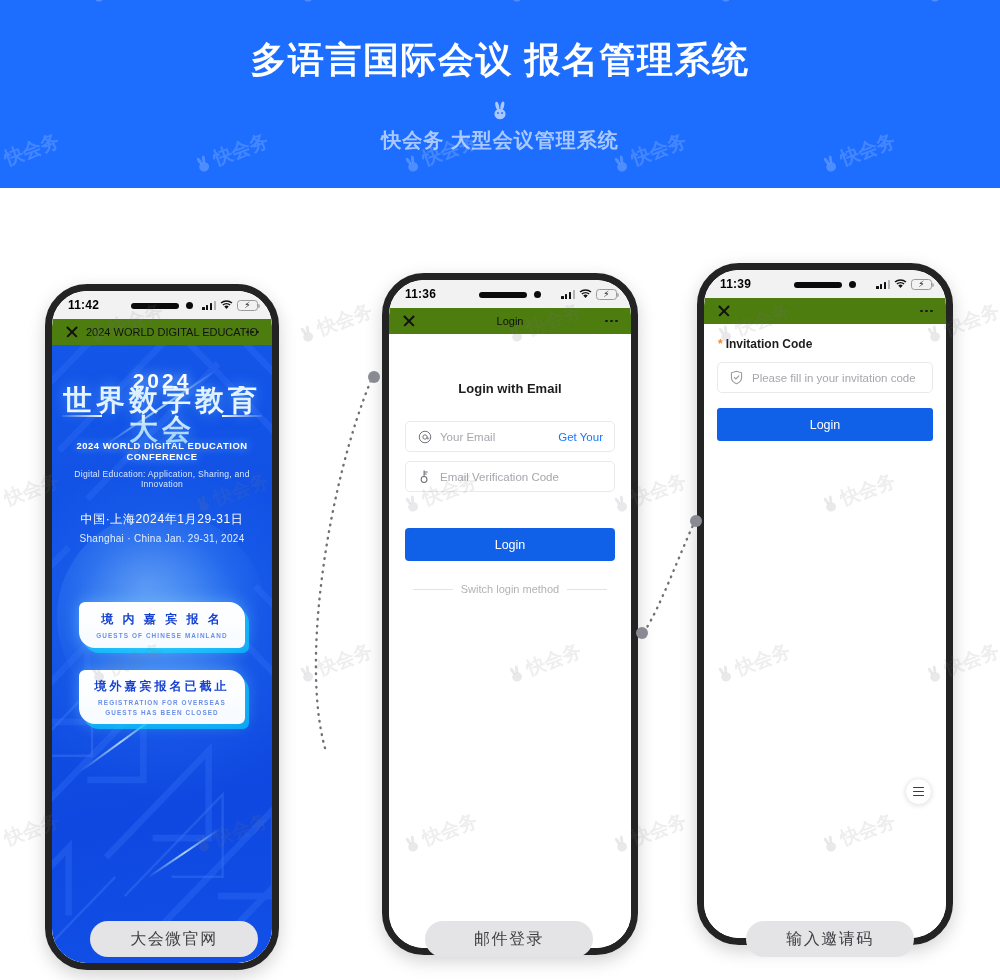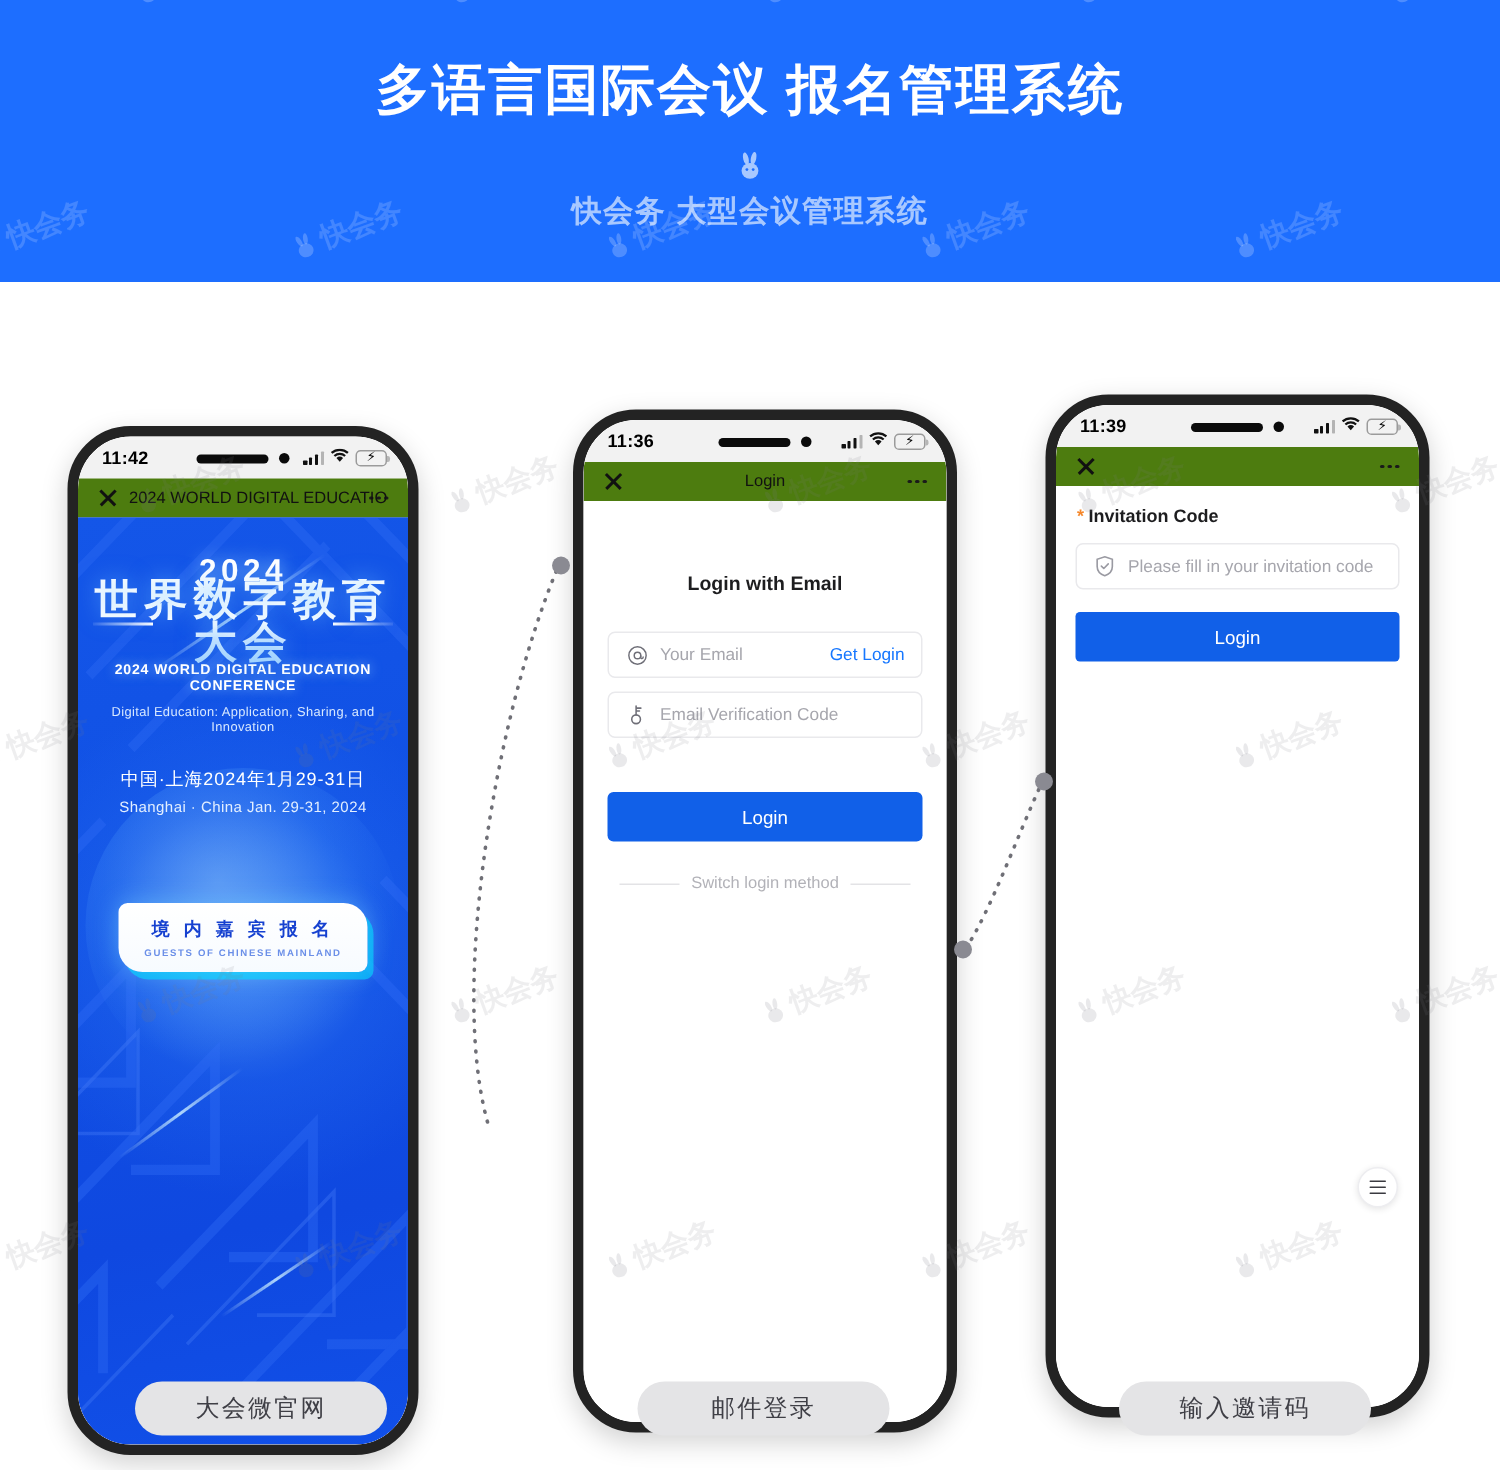--- a/index.html
+++ b/index.html
@@ -290,20 +290,24 @@
             </div>
             <div class="p-en">2024 WORLD DIGITAL EDUCATION CONFERENCE</div>
             <div class="p-theme-en">Digital Education: Application, Sharing, and Innovation</div>
             <div class="p-date-cn">中国·上海2024年1月29-31日</div>
             <div class="p-date-en">Shanghai · China Jan. 29-31, 2024</div>
 
             <div class="cta first">
               <div class="cta-cn">境 内 嘉 宾 报 名</div>
               <div class="cta-en">GUESTS OF CHINESE MAINLAND</div>
             </div>
+            <div class="cta second">
+              <div class="cta-cn">境外嘉宾报名已截止</div>
+              <div class="cta-en">REGISTRATION FOR OVERSEAS GUESTS HAS BEEN CLOSED</div>
+            </div>
           </div>
         </div>
       </div>
     </div>
 
     <div class="phone" id="ph2" style="left:382px; top:85px; width:256px; height:682px;">
       <div class="phone-screen">
 
         <div class="statusbar">
           <span class="sb-time">11:36</span>
@@ -346,21 +350,21 @@
 
           <div class="field first">
             <span class="f-icon">
               <svg width="14" height="14" viewBox="0 0 16 16">
                   <circle cx="8" cy="8" r="6.6" fill="none" stroke="#6f6f78" stroke-width="1.1"></circle>
                   <circle cx="8" cy="8" r="2.5" fill="none" stroke="#6f6f78" stroke-width="1.1"></circle>
                   <path d="M10.5 8v1.6c0 1.1 1.9 1.2 1.9-.8" fill="none" stroke="#6f6f78" stroke-width="1.1"></path>
                 </svg>
             </span>
             <span class="f-ph">Your Email</span>
-            <span class="f-link">Get Login</span>
+            <span class="f-link">Get Your</span>
           </div>
 
           <div class="field second">
             <span class="f-icon">
               <svg width="14" height="15" viewBox="0 0 14 16">
                   <circle cx="6" cy="11.2" r="3.1" fill="none" stroke="#6f6f78" stroke-width="1.1"></circle>
                   <path d="M6 8.1V1.8M6 3.3h3.4M6 5.4h2.4" fill="none" stroke="#6f6f78" stroke-width="1.1" stroke-linecap="round"></path>
                 </svg>
             </span>
             <span class="f-ph">Email Verification Code</span>

